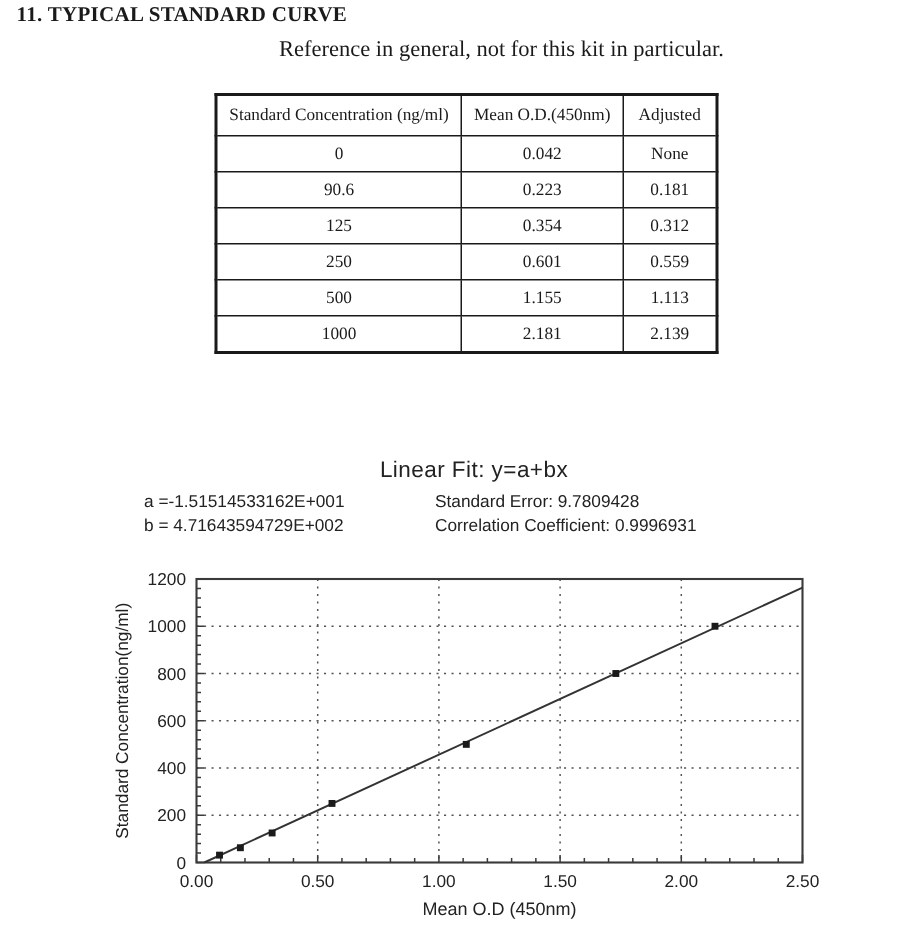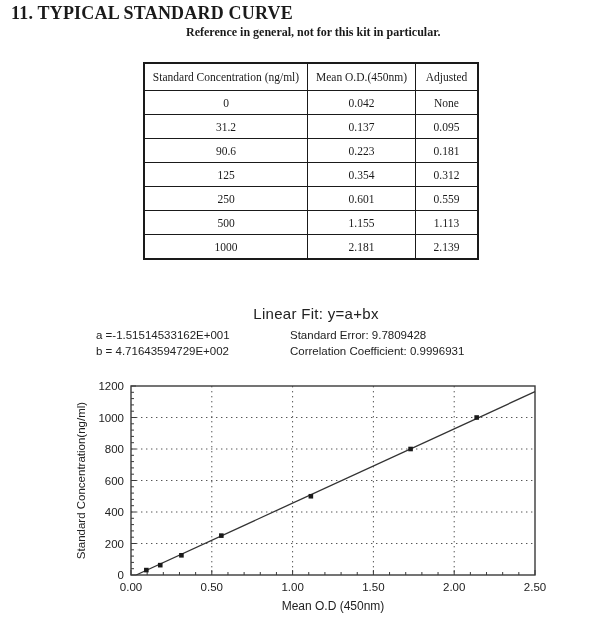--- a/index.html
+++ b/index.html
@@ -2,25 +2,25 @@
 <html><head>
 <meta charset="utf-8">
 <style>
   html,body{margin:0;padding:0;background:#fff;}
   .page{
     position:relative;width:600px;height:628px;background:#fff;overflow:hidden;
     font-family:"Liberation Serif", serif;color:#1a1a1a;
   }
   .doc-title{
     position:absolute;left:11px;top:3px;
-    font-size:18px;font-weight:bold;letter-spacing:.2px;
+    font-size:14px;font-weight:bold;letter-spacing:.2px;
   }
   .doc-subtitle{
     position:absolute;left:186px;top:25px;
-    font-size:12px;font-weight:bold;text-align:center;
+    font-size:15px;font-weight:normal;text-align:center;
   }
   table.std-table{
     position:absolute;left:143px;top:62px;width:330px;
     border-collapse:collapse;table-layout:fixed;
     font-size:11.5px;
   }
   table.std-table th, table.std-table td{
     border:1px solid #1a1a1a;text-align:center;font-weight:normal;
     padding:0;
   }
@@ -54,25 +54,20 @@
         <th class="col-conc">Standard Concentration (ng/ml)</th>
         <th class="col-od">Mean O.D.(450nm)</th>
         <th class="col-adj">Adjusted</th>
       </tr>
     </thead>
     <tbody id="table-body">
         <tr>
           <td>0</td>
           <td>0.042</td>
           <td>None</td>
-        </tr>
-        <tr>
-          <td>31.2</td>
-          <td>0.137</td>
-          <td>0.095</td>
         </tr>
         <tr>
           <td>90.6</td>
           <td>0.223</td>
           <td>0.181</td>
         </tr>
         <tr>
           <td>125</td>
           <td>0.354</td>
           <td>0.312</td>

